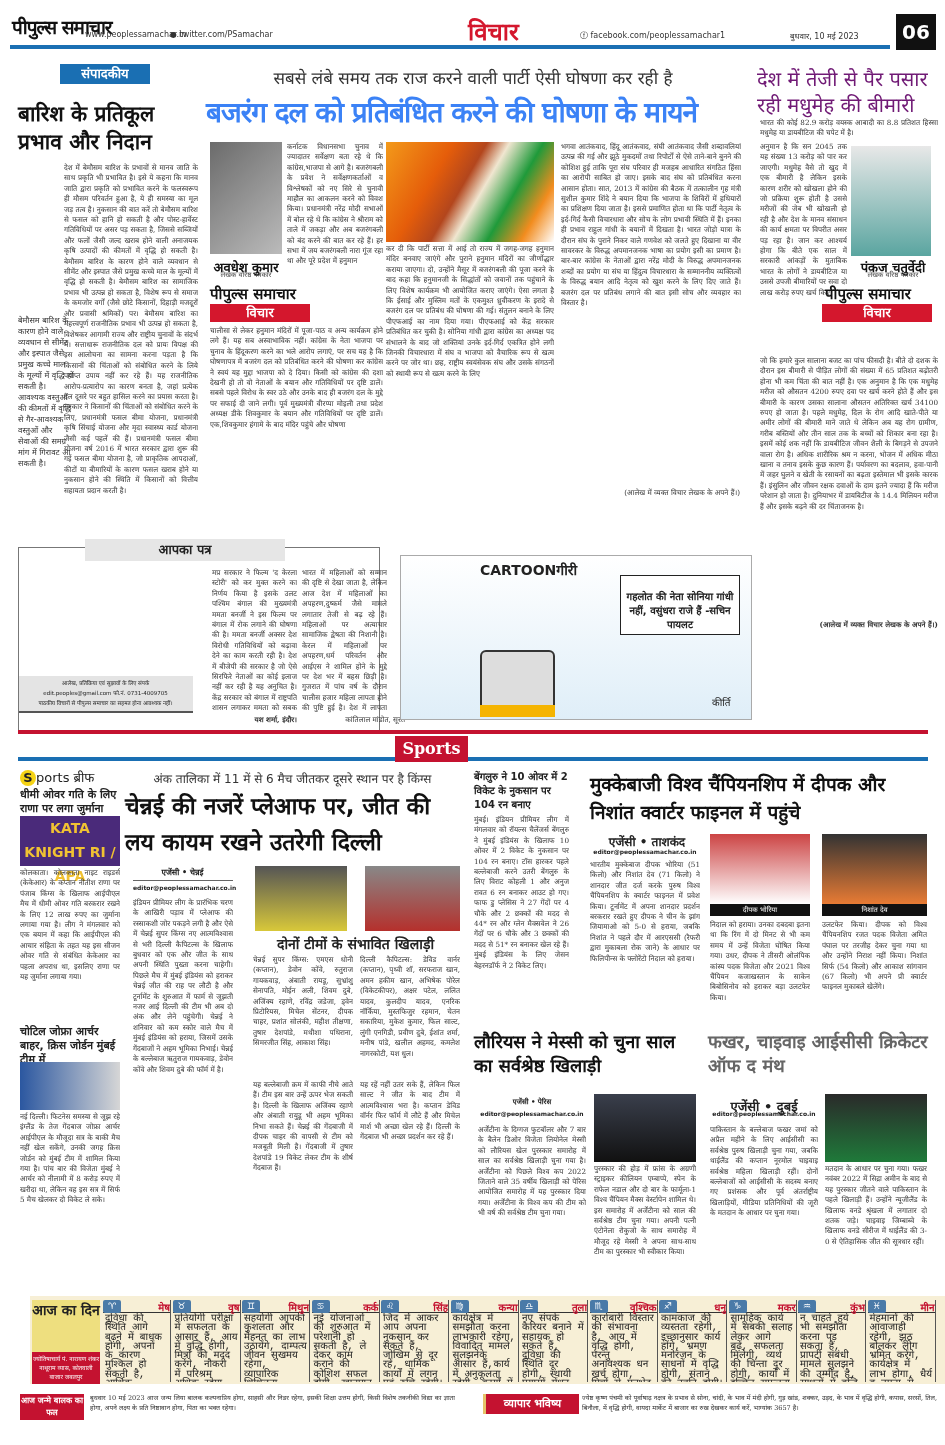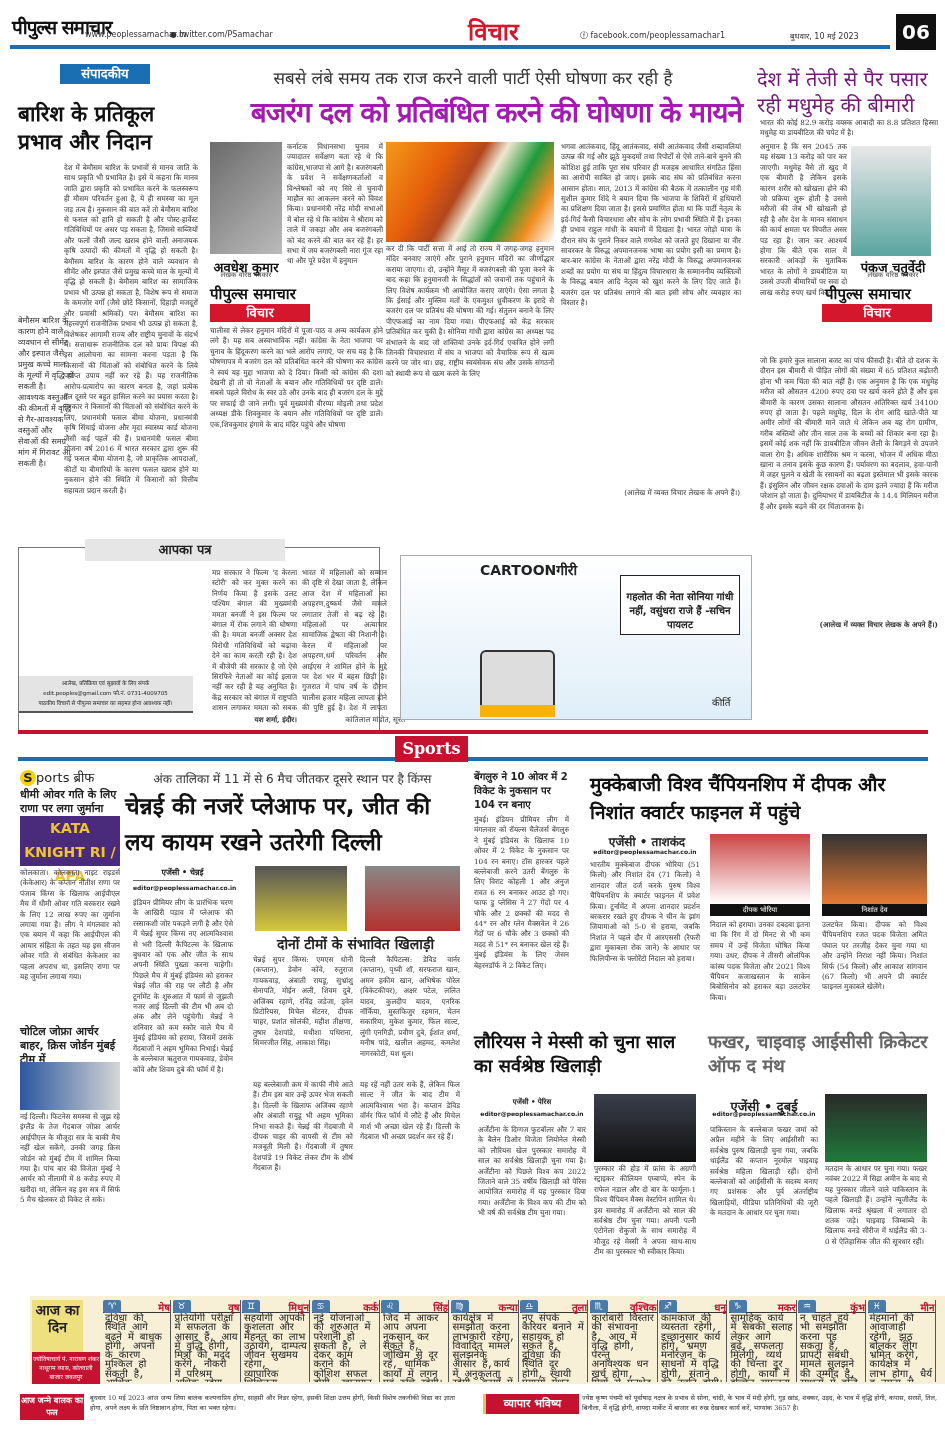--- a/index.html
+++ b/index.html
@@ -7,21 +7,21 @@
 .abs{position:absolute}
 .txt{font-family:"DejaVu Serif",serif;font-size:7.2px;line-height:10.4px;color:#333;text-align:justify;overflow:hidden}
 .hdr-logo{left:12px;top:14px;font-size:19px;font-weight:bold;color:#111;letter-spacing:-1px}
 .hdr-small{font-size:8px;color:#333}
 .hdr-line{left:10px;top:45px;width:880px;height:4px;background:#1a6fb3}
 .vichar-title{left:468px;top:14px;font-size:24px;font-weight:bold;color:#d4172d}
 .pgnum{left:896px;top:14px;width:40px;height:36px;background:#111;color:#fff;font-size:20px;font-weight:bold;text-align:center;line-height:36px}
 .badge{left:60px;top:64px;width:90px;height:20px;background:#1a6fb3;color:#ffffff;font-size:13px;font-weight:bold;text-align:center;line-height:20px}
 .ed-title{left:18px;top:100px;width:180px;font-size:21px;line-height:28px;font-weight:bold;color:#111}
 .main-kicker{left:208px;top:66px;width:530px;font-size:17px;color:#333;text-align:center}
-.main-head{left:206px;top:92px;width:536px;font-size:28px;font-weight:bold;color:#a21caf;text-align:right;letter-spacing:-1px}
+.main-head{left:206px;top:92px;width:536px;font-size:28px;font-weight:bold;color:#3b82f6;text-align:left;letter-spacing:-1px}
 .photo{background:linear-gradient(135deg,#6b6b6b,#bbb);}
 .rally{background:linear-gradient(120deg,#f39a1a 0%,#e55d0a 30%,#b3461d 45%,#f0e6d0 55%,#1f9a3a 70%,#f28c1e 85%,#fff 100%)}
 .sec-head{font-size:20px;font-weight:normal;color:#701a75;line-height:26px}
 .byline{font-size:13px;font-weight:bold;text-align:center;color:#111}
 .byline2{font-size:7px;text-align:center;color:#444}
 .mini-logo{font-size:15px;font-weight:bold;color:#111}
 .red-box{background:#d4172d;color:#fff;font-weight:bold;text-align:center}
 .letters{left:18px;top:547px;width:362px;height:185px;border:1px solid #777}
 .letters-title{left:85px;top:539px;width:200px;height:22px;background:#e6e6e6;font-size:13px;font-weight:bold;text-align:center;line-height:22px}
 .cartoon{left:400px;top:555px;width:352px;height:165px;border:1px solid #aaa;background:linear-gradient(#fff,#dfeef8)}
@@ -30,21 +30,21 @@
 .contact-box{left:18px;top:676px;width:175px;height:37px;background:#e4e4e4;font-size:5.5px;text-align:center;line-height:10px;padding-top:2px;border-bottom:2px solid #555}
 .side-note{left:18px;top:315px;width:56px;font-size:8px;line-height:11px;color:#333}
 .red-line{left:18px;top:730px;width:910px;height:4px;background:#c41230}
 .blue-line{left:18px;top:757px;width:910px;height:4px;background:#1a6fb3}
 .sports-tab{left:395px;top:736px;width:73px;height:26px;background:#c41230;color:#fff;font-family:"DejaVu Serif",serif;font-size:16px;font-weight:bold;text-align:center;line-height:26px}
 .s-brief{left:20px;top:768px;font-size:13px;color:#222}
 .s-circle{display:inline-block;width:16px;height:16px;border-radius:50%;background:#f5d314;text-align:center;line-height:16px;font-weight:bold}
 .kkr{left:20px;top:816px;width:100px;height:50px;background:#4a2a7a;color:#f1c232;font-size:14px;font-weight:bold;text-align:center;line-height:24px}
 .hr-small{height:1px;background:#666}
 .zodiac-bar{left:30px;top:1296px;width:915px;height:88px;background:#f7efd6}
-.aaj{left:32px;top:1300px;width:51px;height:82px;background:#eedf7f;text-align:center;font-size:14px;font-weight:bold;line-height:17px;padding-top:2px}
+.aaj{left:32px;top:1300px;width:68px;height:82px;background:#eedf7f;text-align:center;font-size:14px;font-weight:bold;line-height:17px;padding-top:2px}
 .jyotish{left:32px;top:1352px;width:68px;height:32px;background:#c41230;color:#fff;font-size:6px;text-align:center;line-height:9px;padding-top:2px}
 .zcol{top:1300px;width:68px;height:82px;border-right:1px solid #555;overflow:hidden}
 .zname{font-size:10px;font-weight:bold;color:#c41230;text-align:right;height:13px;border-bottom:1px solid #333}
 .zglyph{position:absolute;left:0;top:0;width:18px;height:13px;background:#4a7aa8;border-radius:2px;color:#fff;font-size:9px;text-align:center;line-height:13px}
 .ztext{font-family:Liberation Mono, monospace;font-size:10px;line-height:9.3px;color:#222;padding:1px 2px}
 .born-label{left:20px;top:1394px;width:64px;height:26px;background:#c41230;color:#fff;font-size:8px;font-weight:bold;text-align:center;line-height:12px;padding-top:1px}
 .vyapar-label{left:483px;top:1394px;width:96px;height:20px;background:#c41230;color:#fff;font-size:11px;font-weight:bold;text-align:center;line-height:20px;border-left:3px solid #e5c36a}
 </style>
 </head>
 <body>

